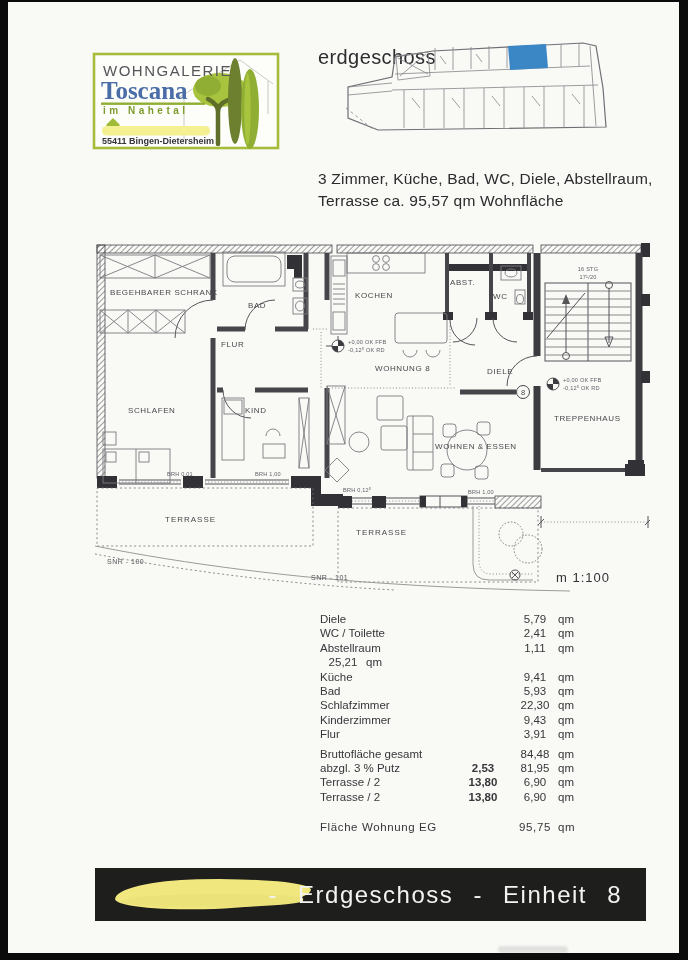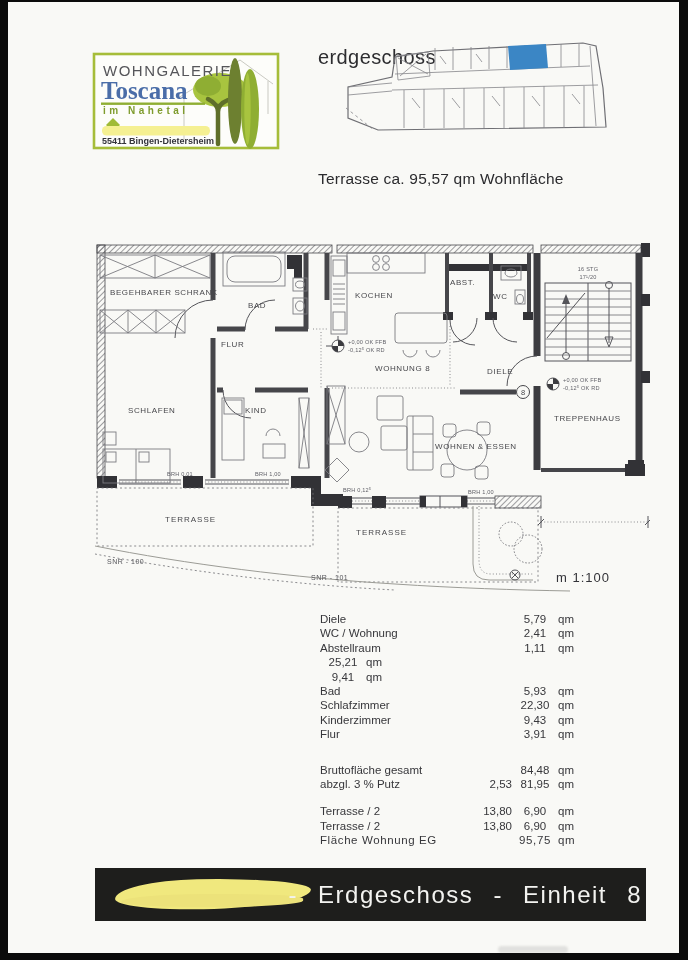--- a/index.html
+++ b/index.html
@@ -36,34 +36,34 @@
   .rlabel{font-size:8px;fill:#48484c;letter-spacing:.6px;}
   .rlabel2{font-size:8px;fill:#48484c;letter-spacing:1px;}
   .slabel{font-size:7px;fill:#55555a;letter-spacing:.5px;}
   .tiny{font-size:5.6px;fill:#63636a;letter-spacing:.2px;}
   .scale-label{font-size:13px;fill:#333338;letter-spacing:1px;}
 
   
   #area-table{left:320px;top:612px;width:264px;font-size:11.5px;color:#37373b;}
   .ar-row{display:flex;line-height:14.4px;}
   .c-label{flex:1;text-align:left;}
-  .c-mid{width:58px;text-align:right;}
+  .c-mid{width:58px;text-align:center;font-weight:bold;}
   .c-val{width:46px;text-align:center;}
   .c-unit{width:26px;text-align:left;}
-  #summary-block{margin-top:21px;}
-  #terrace-block{margin-top:13px;}
-  #total-row{letter-spacing:.6px;}
+  #summary-block{margin-top:5px;}
+  #terrace-block{}
+  #total-row{margin-top:16px;letter-spacing:.6px;}
 
   
   #footer-bar{left:95px;top:868px;width:551px;height:53px;background:#1e1e1c;}
   #footer-marker{position:absolute;left:20px;top:11px;width:196px;height:30px;background:#f0e87e;
     border-radius:42% 58% 55% 45% / 60% 42% 58% 40%;transform:rotate(-1.2deg);}
   #footer-marker:after{content:"";position:absolute;left:6px;top:15px;width:182px;height:13px;background:#ece27a;
     border-radius:50% 50% 45% 55%/60% 45% 50% 50%;transform:rotate(.8deg);}
-  #footer-title{position:absolute;right:4px;top:50%;transform:translateY(-50%);
+  #footer-title{position:absolute;right:24px;top:50%;transform:translateY(-50%);
     color:#f3f3f0;font-size:24px;letter-spacing:1.5px;word-spacing:12px;font-weight:500;white-space:nowrap;}
   #scan-smudge{left:498px;top:946px;width:70px;height:7px;background:rgba(60,60,60,.12);border-radius:4px;filter:blur(1px);}
 </style>
 </head>
 <body>
 
 <div class="edge" id="edge-left"></div>
 <div class="edge" id="edge-right"></div>
 <div class="edge" id="edge-top"></div>
 <div class="edge" id="edge-bottom"></div>
@@ -105,20 +105,21 @@
     <path d="M8 49 L52 45 M8 57 L52 53"></path>
     <path d="M95 10 L95 32 M113 9 L113 32 M131 9 L131 31 M149 8 L149 31 M167 8 L167 30 M185 7 L185 30 M203 7 L203 29 M221 6 L221 29 M239 6 L239 28"></path>
     <path d="M64 52 L64 90 M84 51 L84 90 M104 51 L104 90 M124 50 L124 90 M144 50 L144 90 M164 49 L164 90 M184 49 L184 90 M204 48 L204 90 M224 48 L224 90 M244 48 L244 90"></path>
     <path d="M250 8 L256 88 M100 18 L106 26 M136 16 L142 24 M190 14 L196 22 M72 60 L80 70 M112 60 L120 70 M152 58 L160 68 M192 58 L200 68 M232 56 L240 66"></path>
     <path d="M6 70 L34 92" stroke-dasharray="3 3"></path>
   </g>
   <polygon points="168,8 206,6 208,30 170,32" fill="#3b86c5"></polygon>
 </svg>
 
 <div class="abs" id="description">
+  <div>3 Zimmer, Küche, Bad, WC, Diele, Abstellraum,</div>
   <div>Terrasse ca. 95,57 qm Wohnfläche</div>
 </div>
 
 <svg class="abs" id="floorplan-svg" viewBox="0 0 555 355">
   <defs>
     <pattern id="hatch" width="4" height="4" patternUnits="userSpaceOnUse" patternTransform="rotate(45)">
       <line x1="0" y1="0" x2="0" y2="4" stroke="#6b6b6f" stroke-width="1.3"></line>
     </pattern>
   </defs>
 
@@ -311,34 +312,35 @@
 </svg>
 
 <div class="abs" id="area-table">
   <div id="rooms-block">
     <div class="ar-row">
         <span class="c-label">Diele</span>
         <span class="c-val">5,79</span>
         <span class="c-unit">qm</span>
       </div>
     <div class="ar-row">
-        <span class="c-label">WC / Wohnung</span>
+        <span class="c-label">WC / Toilette</span>
         <span class="c-val">2,41</span>
         <span class="c-unit">qm</span>
       </div>
     <div class="ar-row">
         <span class="c-label">Abstellraum</span>
         <span class="c-val">1,11</span>
         <span class="c-unit">qm</span>
       </div>
     <div class="ar-row">
         <span class="c-val">25,21</span>
         <span class="c-unit">qm</span>
       </div>
     <div class="ar-row">
+        <span class="c-label">Küche</span>
         <span class="c-val">9,41</span>
         <span class="c-unit">qm</span>
       </div>
     <div class="ar-row">
         <span class="c-label">Bad</span>
         <span class="c-val">5,93</span>
         <span class="c-unit">qm</span>
       </div>
     <div class="ar-row">
         <span class="c-label">Schlafzimmer</span>

